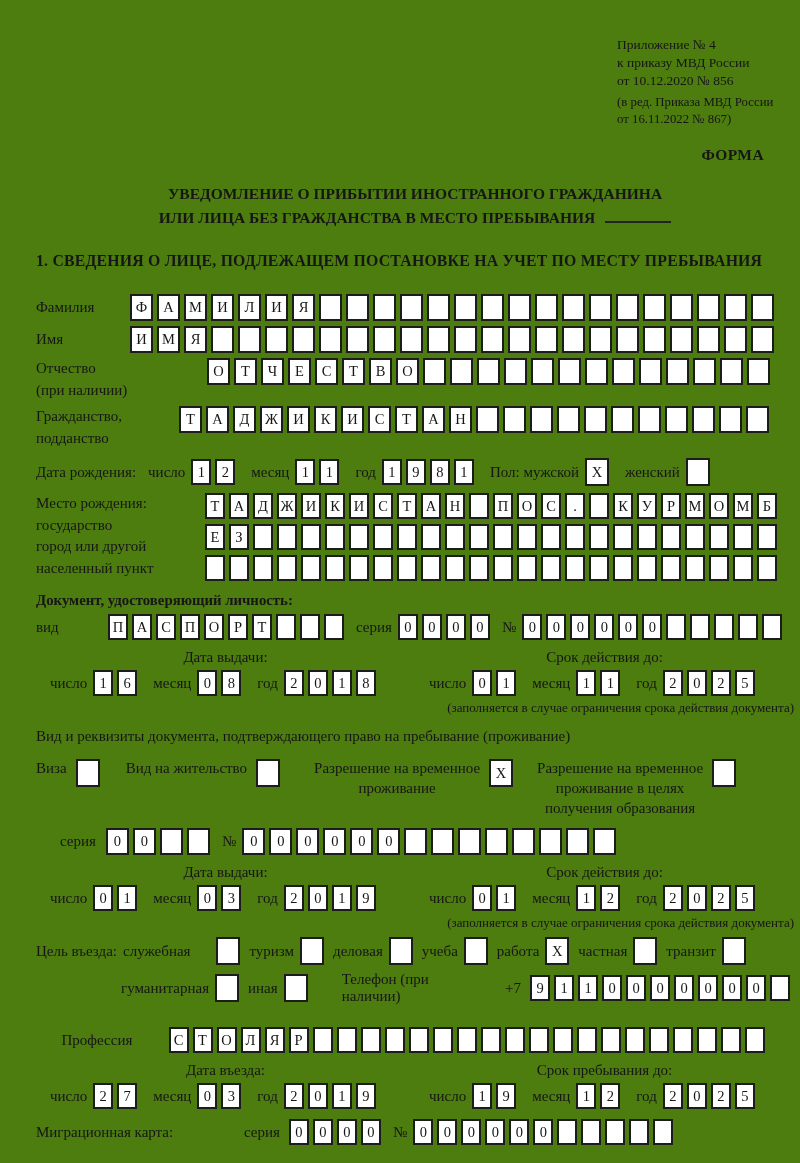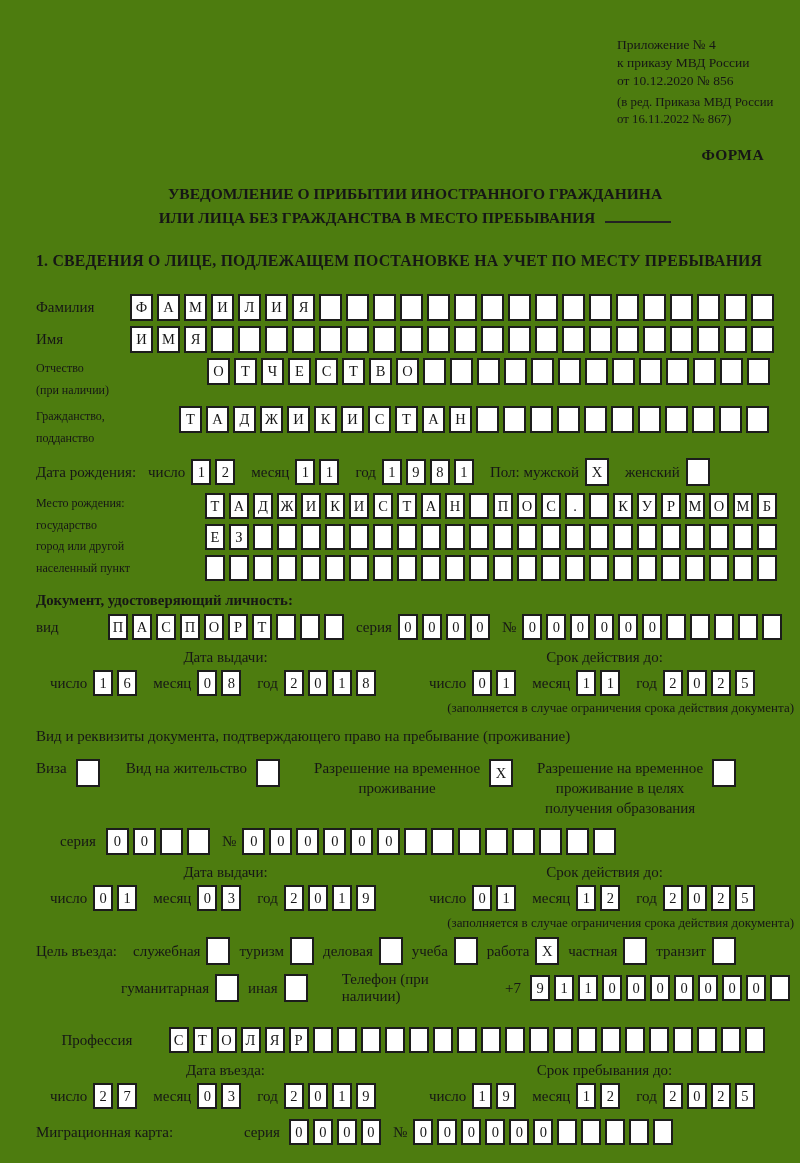--- a/index.html
+++ b/index.html
@@ -7,21 +7,21 @@
   .top-right{position:absolute;left:617px;top:36px;font-size:13.5px;line-height:1.34;}
   .top-right .edition{margin-top:4px;font-size:12.8px;}
   .forma{position:absolute;top:146px;right:36px;font-weight:700;font-size:15.5px;letter-spacing:.4px;}
   .main{position:absolute;left:36px;top:182px;width:758px;}
   .title{text-align:center;font-weight:700;font-size:15.5px;line-height:1.55;margin-bottom:22px;}
   .blank-line{display:inline-block;width:66px;border-bottom:2px solid #222;margin-left:10px;vertical-align:baseline;}
   .sec-heading{font-weight:700;font-size:15.8px;letter-spacing:.2px;margin-bottom:24px;white-space:nowrap;}
   .frow{display:flex;align-items:center;margin-bottom:5px;font-size:15px;}
   .frow.top{align-items:flex-start;}
   .lbl{flex:0 0 auto;}
-  .lbl-block{flex:0 0 auto;line-height:21.5px;font-size:12px;}
+  .lbl-block{flex:0 0 auto;line-height:21.5px;font-size:15px;}
   .w94{width:94px}.w171{width:171px}.w143{width:143px}.w169{width:169px}
   .w72{width:72px}.w107{width:107px}.w208{width:208px}
   .cells{display:inline-flex;flex:0 0 auto;}
   .cell{box-sizing:border-box;flex:0 0 auto;width:23px;height:27px;border:2px solid #1c1c1c;margin-right:4px;display:inline-flex;align-items:center;justify-content:center;font-size:14.5px;background:#fff;}
   .sm .cell{width:20px;height:26px;margin-right:4px;}
   .chk .cell{width:24px;height:28px;margin-right:0;}
   .inline-lbl{margin:0 8px 0 10px;flex:0 0 auto;}
   .inline-lbl.tight{margin:0 6px 0 8px;}
   .doc-heading{text-align:left;font-weight:700;font-size:14.8px;margin:6px 0 5px 0;}
   .datepair{display:flex;margin-top:9px;font-size:15px;}
@@ -509,21 +509,21 @@
               <span class="cell">2</span>
               <span class="cell">5</span>
             </span>
         </div>
       </div>
     </div>
     <div class="dp-note">(заполняется в случае ограничения срока действия документа)</div>
 
     <div class="frow">
       <span class="lbl">Цель въезда:</span>
-      <span class="popt" style="margin-left:16px;">
+      <span class="popt" style="margin-left:6px;gap:20px;">
         <span>служебная</span>
         <span class="cells chk">
             <span class="cell"></span>
           </span>
       </span>
       <span class="popt">
         <span>туризм</span>
         <span class="cells chk">
             <span class="cell"></span>
           </span>

